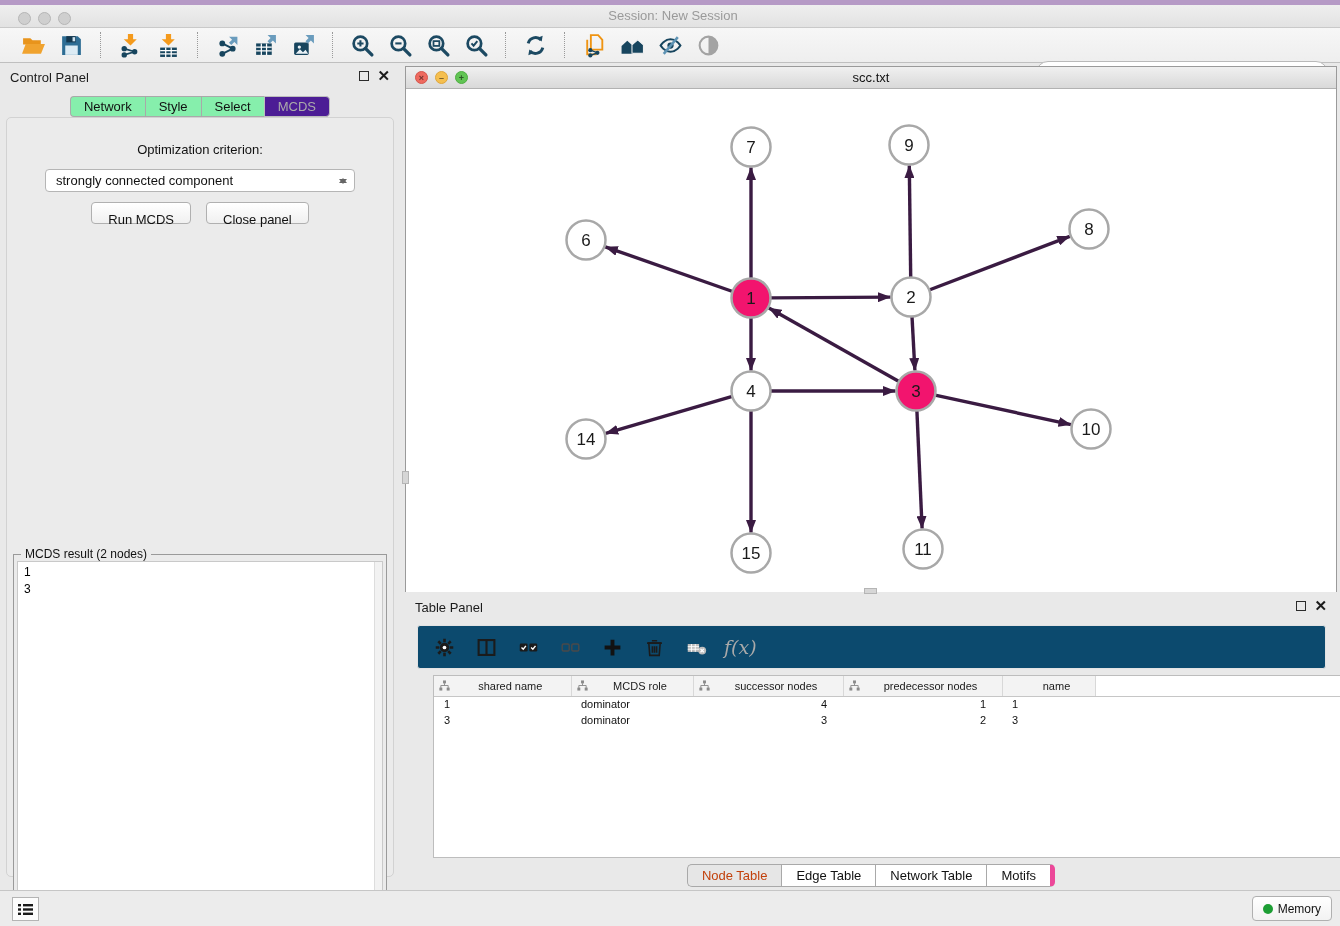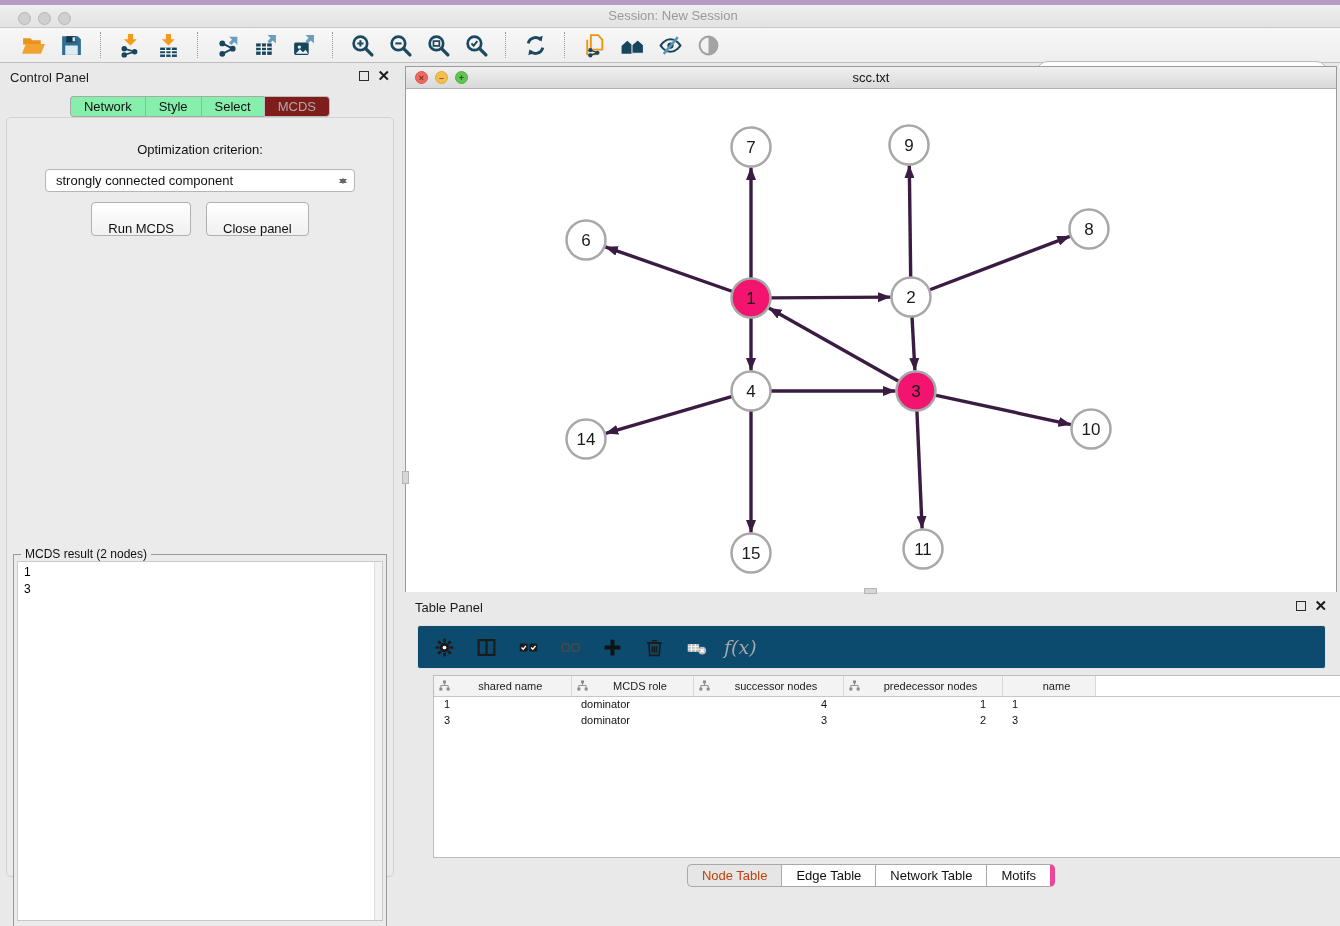--- a/index.html
+++ b/index.html
@@ -24,29 +24,29 @@
   .control-panel{position:absolute;left:0;top:66px;width:400px;height:818px;}
   .panel-titlebar{position:relative;height:24px;}
   .panel-titlebar .pt-label{position:absolute;left:10px;top:4px;font-size:13px;color:#1c1c1c;}
   .pt-btns{position:absolute;right:10px;top:4px;display:flex;gap:8px;align-items:center;}
   .float-btn{width:10px;height:10px;border:1.5px solid #2b2b2b;display:inline-block;}
   .close-btn{font-size:15px;font-weight:bold;color:#1b1b1b;line-height:12px;}
   .cp-tabs{position:absolute;left:0;top:30px;width:100%;display:flex;justify-content:center;}
   .tab{height:21px;padding:0 13px;font-size:13px;line-height:20px;background:#86efac;border:1px solid #a9a9a9;border-right:none;color:#111;}
   .tab:first-child{border-top-left-radius:4px;border-bottom-left-radius:4px;}
   .tab:last-child{border-right:1px solid #a9a9a9;border-top-right-radius:4px;border-bottom-right-radius:4px;}
-  .tab.active{background:#7f1d1d;color:#ababab;border-color:#bdbdbd;text-align:right;}
+  .tab.active{background:#4c1d95;color:#ababab;border-color:#bdbdbd;text-align:right;}
   .cp-body{position:absolute;left:6px;top:51px;width:388px;height:760px;background:#ebebeb;border:1px solid #d2d2d2;border-radius:5px;}
   .opt-label{margin-top:24px;text-align:center;font-size:13px;color:#111;}
   .dropdown{position:relative;margin:12px auto 0;width:310px;height:23px;background:#fff;border:1px solid #b5b5b5;border-radius:4px;font-size:13px;line-height:21px;padding:0 24px 0 10px;color:#111;}
   .dd-stepper{position:absolute;right:6px;top:3px;width:10px;height:16px;}
   .dd-stepper:before{content:"";position:absolute;left:1px;top:1px;border:4px solid transparent;border-bottom:5px solid #666;}
   .dd-stepper:after{content:"";position:absolute;left:1px;bottom:1px;border:4px solid transparent;border-top:5px solid #666;}
   .cp-buttons{display:flex;justify-content:center;gap:15px;margin-top:10px;}
-  .mac-btn{height:22px;padding:16px 16px;background:linear-gradient(#ffffff,#f0f0f0);border:1px solid #b0b0b0;border-radius:4px;font-size:13px;color:#111;line-height:20px;}
+  .mac-btn{height:22px;padding:7px 16px;background:linear-gradient(#ffffff,#f0f0f0);border:1px solid #b0b0b0;border-radius:4px;font-size:13px;color:#111;line-height:20px;}
   .mcds-result{position:absolute;left:6px;top:436px;width:374px;height:376px;border:1px solid #9a9a9a;background:#ebebeb;}
   .mcds-legend{position:absolute;left:7px;top:-8px;background:#ebebeb;padding:0 4px;font-size:12px;color:#111;}
   .mcds-text{position:absolute;left:3px;top:6px;right:3px;bottom:8px;background:#fff;border:1px solid #c9c9c9;font-size:12px;line-height:17px;padding:2px 0 0 6px;}
   .mcds-scroll{position:absolute;right:0;top:0;bottom:0;width:8px;background:#f2f2f2;border-left:1px solid #ddd;}
 
   
   .network-window{position:absolute;left:405px;top:66px;width:932px;height:526px;background:#fff;border:1px solid #9a9a9a;}
   .nw-titlebar{position:absolute;left:0;top:0;width:100%;height:22px;background:linear-gradient(#f0f0f0,#d9d9d9);border-bottom:1px solid #b2b2b2;}
   .nw-title{position:absolute;left:0;right:0;top:3px;text-align:center;font-size:13px;color:#111;}
   .nw-dot{position:absolute;top:4px;width:13px;height:13px;border-radius:50%;font-size:9px;font-weight:bold;text-align:center;line-height:13px;color:rgba(0,0,0,.55);}
@@ -498,14 +498,32 @@
         </table>
     </div>
     <div class="tp-tabs" id="tp-tabs">
         <div class="tp-tab active">Node Table</div>
         <div class="tp-tab">Edge Table</div>
         <div class="tp-tab">Network Table</div>
         <div class="tp-tab">Motifs</div>
       </div>
   </div>
 
+  <div class="statusbar">
+    <div class="sb-list-btn">
+      <svg viewBox="0 0 15 13">
+          <g fill="#1b1b1b">
+            <rect x="0" y="1" width="3" height="2.4"></rect>
+            <rect x="5" y="1" width="10" height="2.4"></rect>
+            <rect x="0" y="5.3" width="3" height="2.4"></rect>
+            <rect x="5" y="5.3" width="10" height="2.4"></rect>
+            <rect x="0" y="9.6" width="3" height="2.4"></rect>
+            <rect x="5" y="9.6" width="10" height="2.4"></rect>
+          </g>
+        </svg>
+    </div>
+    <div class="memory-btn">
+      <span class="mem-dot"></span>
+      <span>Memory</span>
+    </div>
+  </div>
 
 </div>
 
 </body></html>

